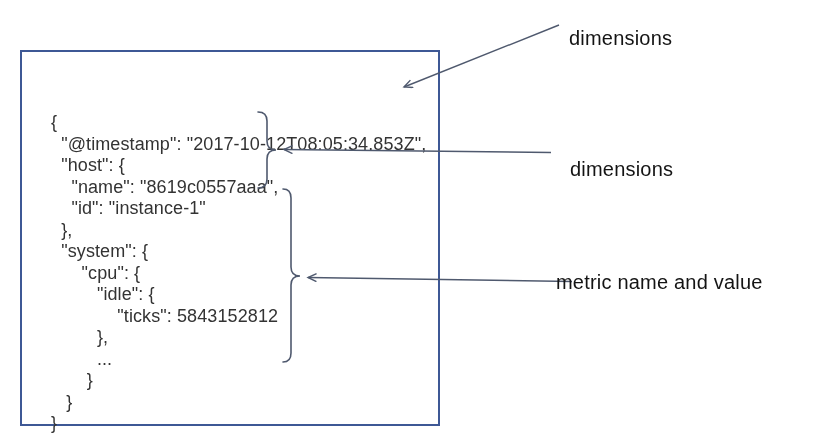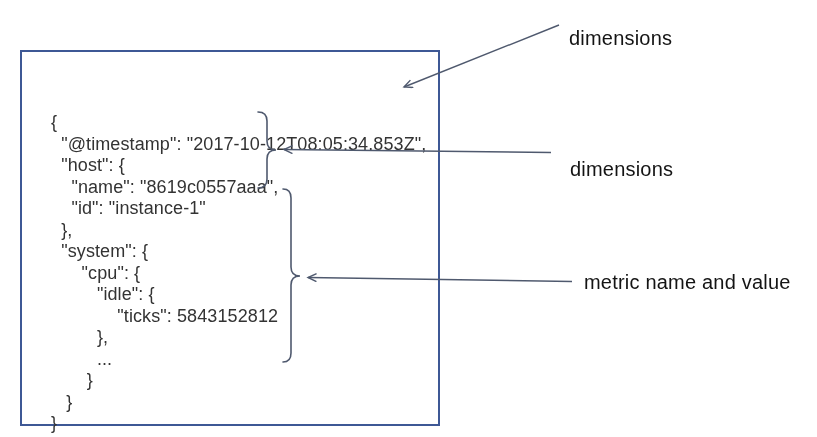--- a/index.html
+++ b/index.html
@@ -49,21 +49,21 @@
   .callout-label {
     position: absolute;
     font-size: 20px;
     line-height: 22px;
     letter-spacing: 0.2px;
     color: #141414;
     white-space: nowrap;
   }
   .label-timestamp { left: 569px; top: 27px; }
   .label-dimensions { left: 570px; top: 158px; }
-  .label-metric { left: 584px; top: 271px; }
+  .label-metric { left: 556px; top: 271px; }
 </style>
 </head>
 <body>
 
 <div class="canvas">
 
   <div class="json-box">
     <div class="code-block">
       <div class="code-line">{</div>
       <div class="code-line">  "@timestamp": "2017-10-12T08:05:34.853Z",</div>

